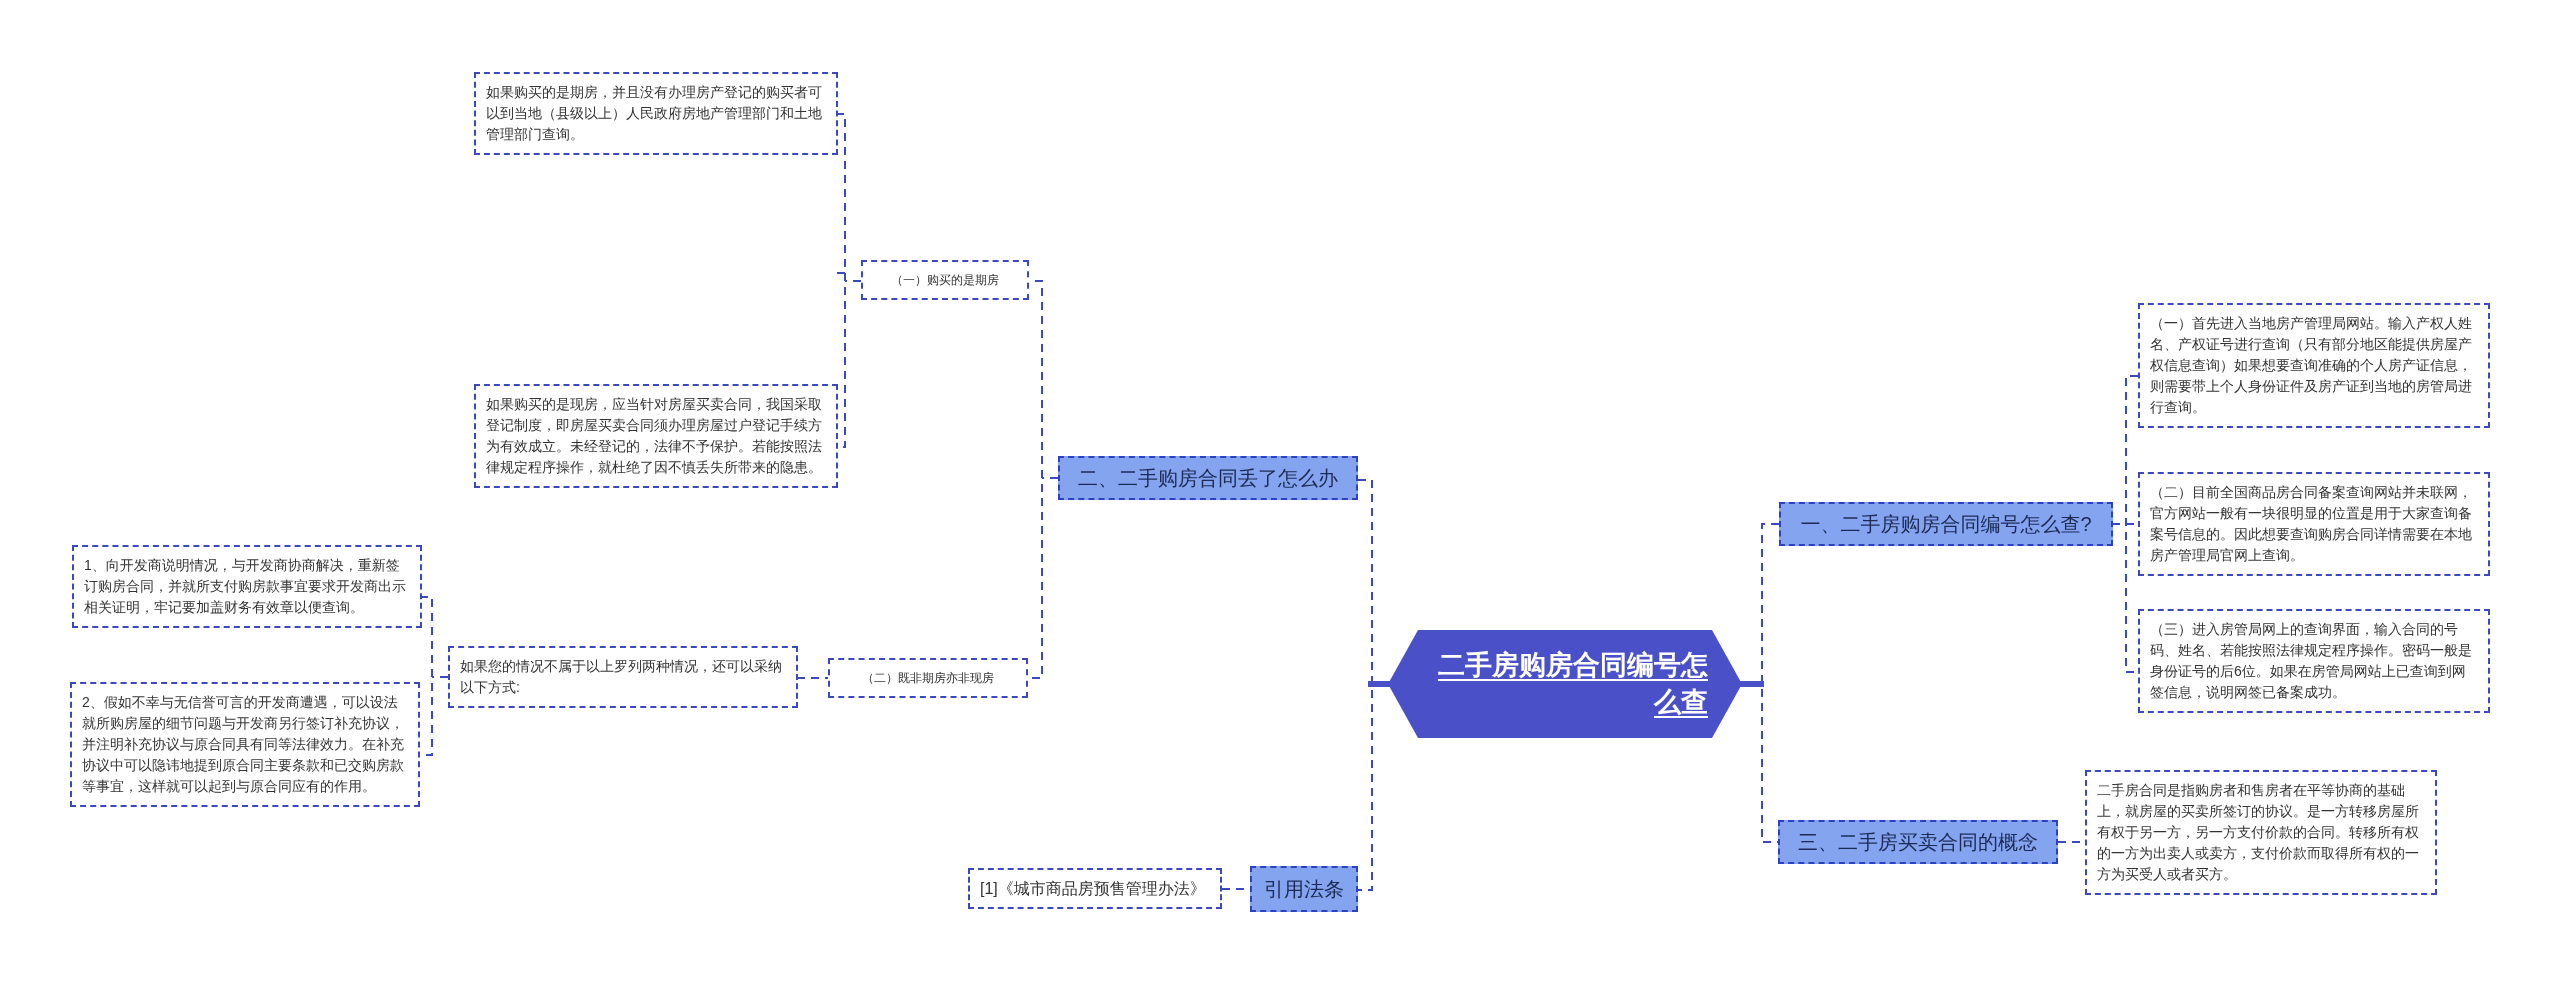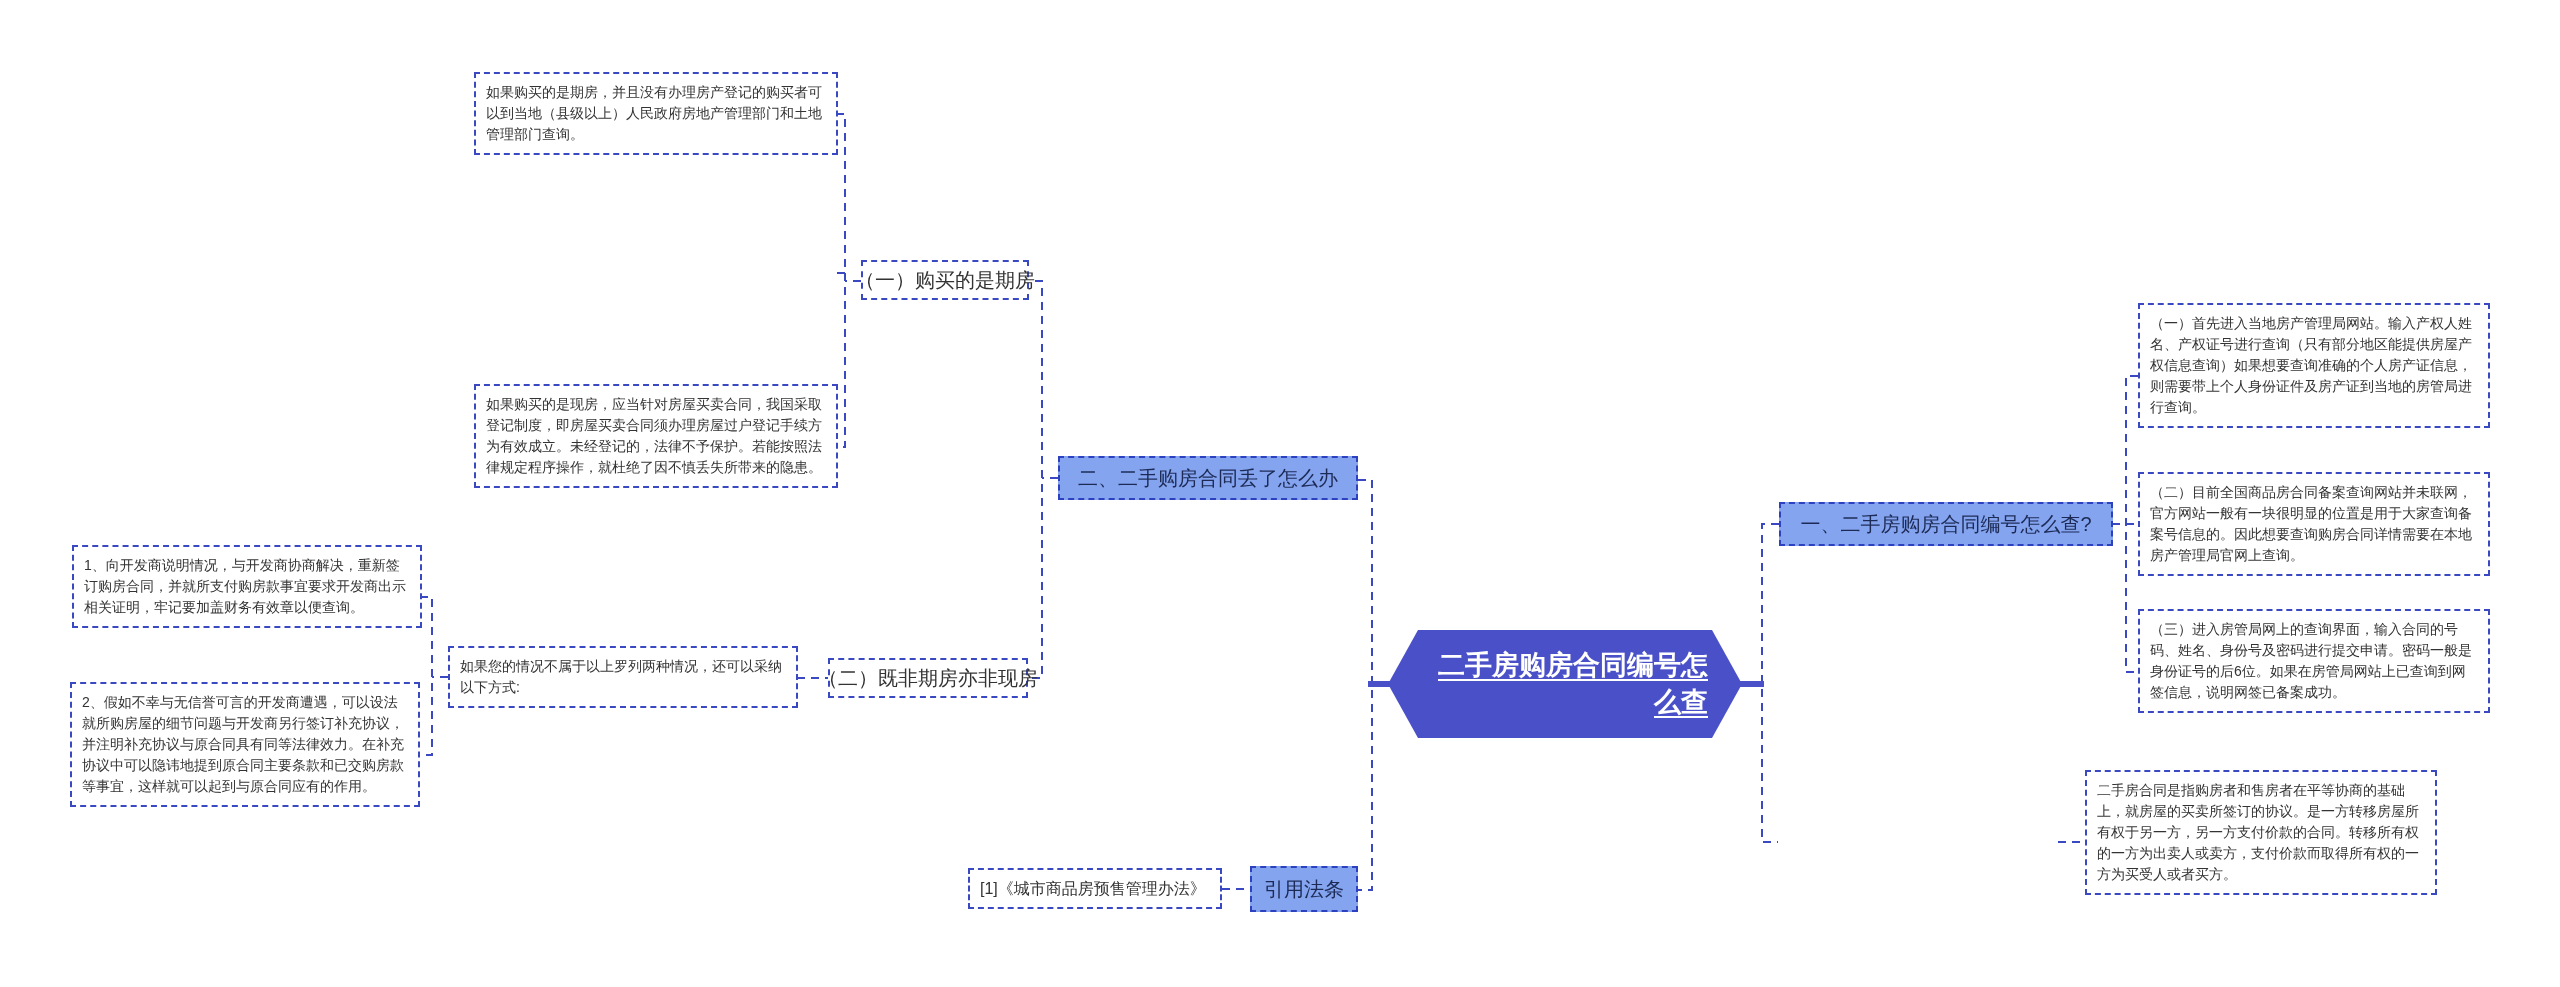--- a/index.html
+++ b/index.html
@@ -26,21 +26,21 @@
   .tbox{
     position:absolute;z-index:1;box-sizing:border-box;
     background:#fff;border:2px dashed var(--accent);
     padding:8px 10px;font-size:14px;line-height:21px;
     color:var(--body-text);letter-spacing:0;
   }
   .snode{
     position:absolute;z-index:1;box-sizing:border-box;
     background:#fff;border:2px dashed var(--accent);
     display:flex;align-items:center;justify-content:center;
-    font-size:20px;color:var(--body-text);white-space:nowrap;
+    font-size:12px;color:var(--body-text);white-space:nowrap;
   }
   .bnode{
     position:absolute;z-index:1;box-sizing:border-box;
     background:var(--node-fill);border:2px dashed var(--node-border);
     display:flex;align-items:center;justify-content:center;
     font-size:20px;color:var(--node-text);white-space:nowrap;
   }
   #center-node{
     position:absolute;z-index:1;box-sizing:border-box;
     left:1388px;top:630px;width:354px;height:108px;
@@ -100,29 +100,30 @@
     <path class="conn" d="M2058 842 H2085"></path>
 
     <path class="tab" d="M1368 684 H1392"></path>
     <path class="tab" d="M1738 684 H1764"></path>
   </svg>
 
   <div id="center-node">二手房购房合同编号怎么查</div>
 
   <div id="node-sec1" class="bnode">一、二手房购房合同编号怎么查?</div>
   <div id="node-sec2" class="bnode">二、二手购房合同丢了怎么办</div>
+  <div id="node-sec3" class="bnode">三、二手房买卖合同的概念</div>
   <div id="node-cite" class="bnode">引用法条</div>
 
   <div id="node-sub-qifang" class="snode">（一）购买的是期房</div>
   <div id="node-sub-neither" class="snode">（二）既非期房亦非现房</div>
 
   <div id="box-qifang-info" class="tbox">如果购买的是期房，并且没有办理房产登记的购买者可以到当地（县级以上）人民政府房地产管理部门和土地管理部门查询。</div>
   <div id="box-xianfang" class="tbox">如果购买的是现房，应当针对房屋买卖合同，我国采取登记制度，即房屋买卖合同须办理房屋过户登记手续方为有效成立。未经登记的，法律不予保护。若能按照法律规定程序操作，就杜绝了因不慎丢失所带来的隐患。</div>
   <div id="box-left1" class="tbox">1、向开发商说明情况，与开发商协商解决，重新签订购房合同，并就所支付购房款事宜要求开发商出示相关证明，牢记要加盖财务有效章以便查询。</div>
   <div id="box-left2" class="tbox">2、假如不幸与无信誉可言的开发商遭遇，可以设法就所购房屋的细节问题与开发商另行签订补充协议，并注明补充协议与原合同具有同等法律效力。在补充协议中可以隐讳地提到原合同主要条款和已交购房款等事宜，这样就可以起到与原合同应有的作用。</div>
   <div id="box-midleft" class="tbox">如果您的情况不属于以上罗列两种情况，还可以采纳以下方式:</div>
   <div id="box-right1" class="tbox">（一）首先进入当地房产管理局网站。输入产权人姓名、产权证号进行查询（只有部分地区能提供房屋产权信息查询）如果想要查询准确的个人房产证信息，则需要带上个人身份证件及房产证到当地的房管局进行查询。</div>
   <div id="box-right2" class="tbox">（二）目前全国商品房合同备案查询网站并未联网，官方网站一般有一块很明显的位置是用于大家查询备案号信息的。因此想要查询购房合同详情需要在本地房产管理局官网上查询。</div>
-  <div id="box-right3" class="tbox">（三）进入房管局网上的查询界面，输入合同的号码、姓名、身份号及密码进行提交申请。密码一般是身份证号的后6位。如果在房管局网站上已查询到网签信息，说明网签已备案成功。</div>
+  <div id="box-right3" class="tbox">（三）进入房管局网上的查询界面，输入合同的号码、姓名、若能按照法律规定程序操作。密码一般是身份证号的后6位。如果在房管局网站上已查询到网签信息，说明网签已备案成功。</div>
   <div id="box-right4" class="tbox">二手房合同是指购房者和售房者在平等协商的基础上，就房屋的买卖所签订的协议。是一方转移房屋所有权于另一方，另一方支付价款的合同。转移所有权的一方为出卖人或卖方，支付价款而取得所有权的一方为买受人或者买方。</div>
   <div id="box-lawref" class="tbox">[1]《城市商品房预售管理办法》</div>
 
 </div>
 
 </body></html>

